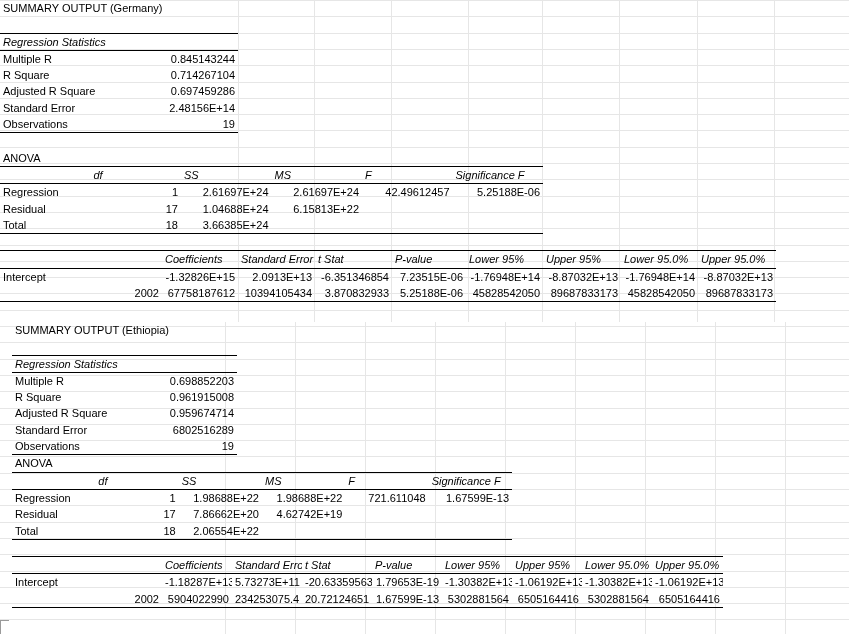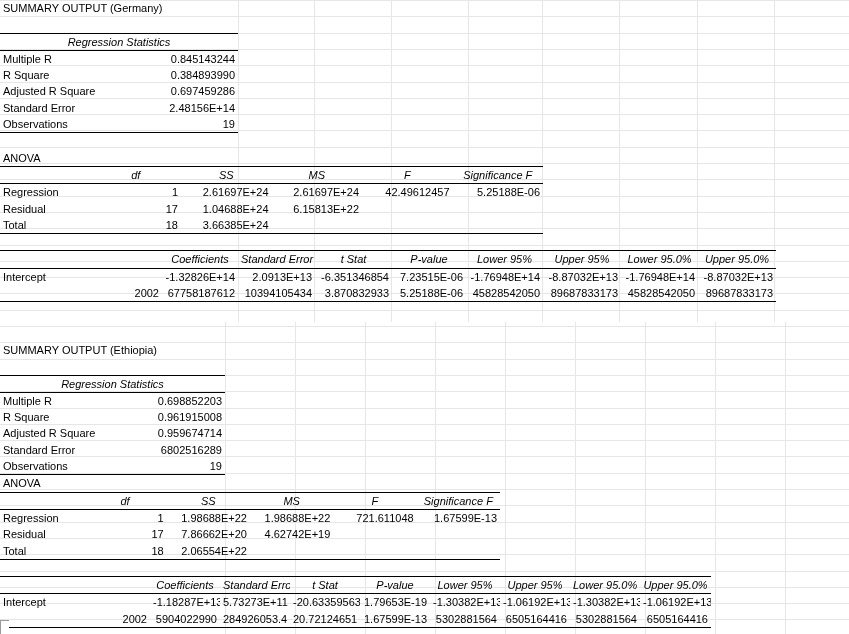--- a/index.html
+++ b/index.html
@@ -59,21 +59,21 @@
     height: 16.3px;
     line-height: 16.3px;
     padding: 0 3px;
     white-space: nowrap;
     overflow: hidden;
     vertical-align: middle;
     border: 0;
   }
   .num  { text-align: right; }
   .txt  { text-align: left; }
-  .hdr  { font-style: italic; text-align: center; }
+  .hdr  { font-style: italic; }
 
   
   .tb-top    { border-top: 1.6px solid #000 !important; }
   .tb-bot    { border-bottom: 1.6px solid #000 !important; }
   .tb-thin   { border-bottom: 1px solid #000 !important; }
 
   .title-cell { text-align: left; }
 
   
   .corner-mark {
@@ -168,21 +168,21 @@
       <tbody>
           <tr>
         <td class="hdr tb-top tb-thin" colspan="2">Regression Statistics</td>
       </tr>
       <tr>
         <td class="txt" style="width:130px">Multiple R</td>
         <td class="num" style="width:108px">0.845143244</td>
       </tr>
       <tr>
         <td class="txt">R Square</td>
-        <td class="num">0.384893990</td>
+        <td class="num">0.714267104</td>
       </tr>
       <tr>
         <td class="txt">Adjusted R Square</td>
         <td class="num">0.697459286</td>
       </tr>
       <tr>
         <td class="txt">Standard Error</td>
         <td class="num">2.48156E+14</td>
       </tr>
       <tr>
@@ -246,21 +246,21 @@
         <td class="hdr tb-top tb-thin" style="width:77px">Standard Error</td>
         <td class="hdr tb-top tb-thin" style="width:77px">t Stat</td>
         <td class="hdr tb-top tb-thin" style="width:74px">P-value</td>
         <td class="hdr tb-top tb-thin" style="width:77px">Lower 95%</td>
         <td class="hdr tb-top tb-thin" style="width:78px">Upper 95%</td>
         <td class="hdr tb-top tb-thin" style="width:77px">Lower 95.0%</td>
         <td class="hdr tb-top tb-thin" style="width:78px">Upper 95.0%</td>
       </tr>
       <tr>
         <td class="txt">Intercept</td>
-        <td class="num">-1.32826E+14</td>
+        <td class="num">-1.32826E+15</td>
         <td class="num">2.0913E+13</td>
         <td class="num">-6.351346854</td>
         <td class="num">7.23515E-06</td>
         <td class="num">-1.76948E+14</td>
         <td class="num">-8.87032E+13</td>
         <td class="num">-1.76948E+14</td>
         <td class="num">-8.87032E+13</td>
       </tr>
       <tr>
         <td class="num tb-bot">2002</td>
@@ -270,21 +270,21 @@
         <td class="num tb-bot">5.25188E-06</td>
         <td class="num tb-bot">45828542050</td>
         <td class="num tb-bot">89687833173</td>
         <td class="num tb-bot">45828542050</td>
         <td class="num tb-bot">89687833173</td>
       </tr>
     </tbody>
       </table>
   </div>
 
-  <div class="block" style="top:322px; left:0px;margin-top:20px;">
+  <div class="block" style="top:322px; left:12px;">
 
     <table class="rtab" style="width:225px;">
       <tbody>
           <tr>
         <td class="txt title-cell">SUMMARY OUTPUT (Ethiopia)</td>
       </tr>
       <tr>
             <td style="height:16.3px">&nbsp;</td>
           </tr>
     </tbody>
@@ -381,21 +381,21 @@
         <td class="num">-20.63359563</td>
         <td class="num">1.79653E-19</td>
         <td class="num">-1.30382E+13</td>
         <td class="num">-1.06192E+13</td>
         <td class="num">-1.30382E+13</td>
         <td class="num">-1.06192E+13</td>
       </tr>
       <tr>
         <td class="num tb-bot">2002</td>
         <td class="num tb-bot">5904022990</td>
-        <td class="num tb-bot">284926053.4</td>
+        <td class="num tb-bot">234253075.4</td>
         <td class="num tb-bot">20.72124651</td>
         <td class="num tb-bot">1.67599E-13</td>
         <td class="num tb-bot">5302881564</td>
         <td class="num tb-bot">6505164416</td>
         <td class="num tb-bot">5302881564</td>
         <td class="num tb-bot">6505164416</td>
       </tr>
     </tbody>
       </table>
   </div>

